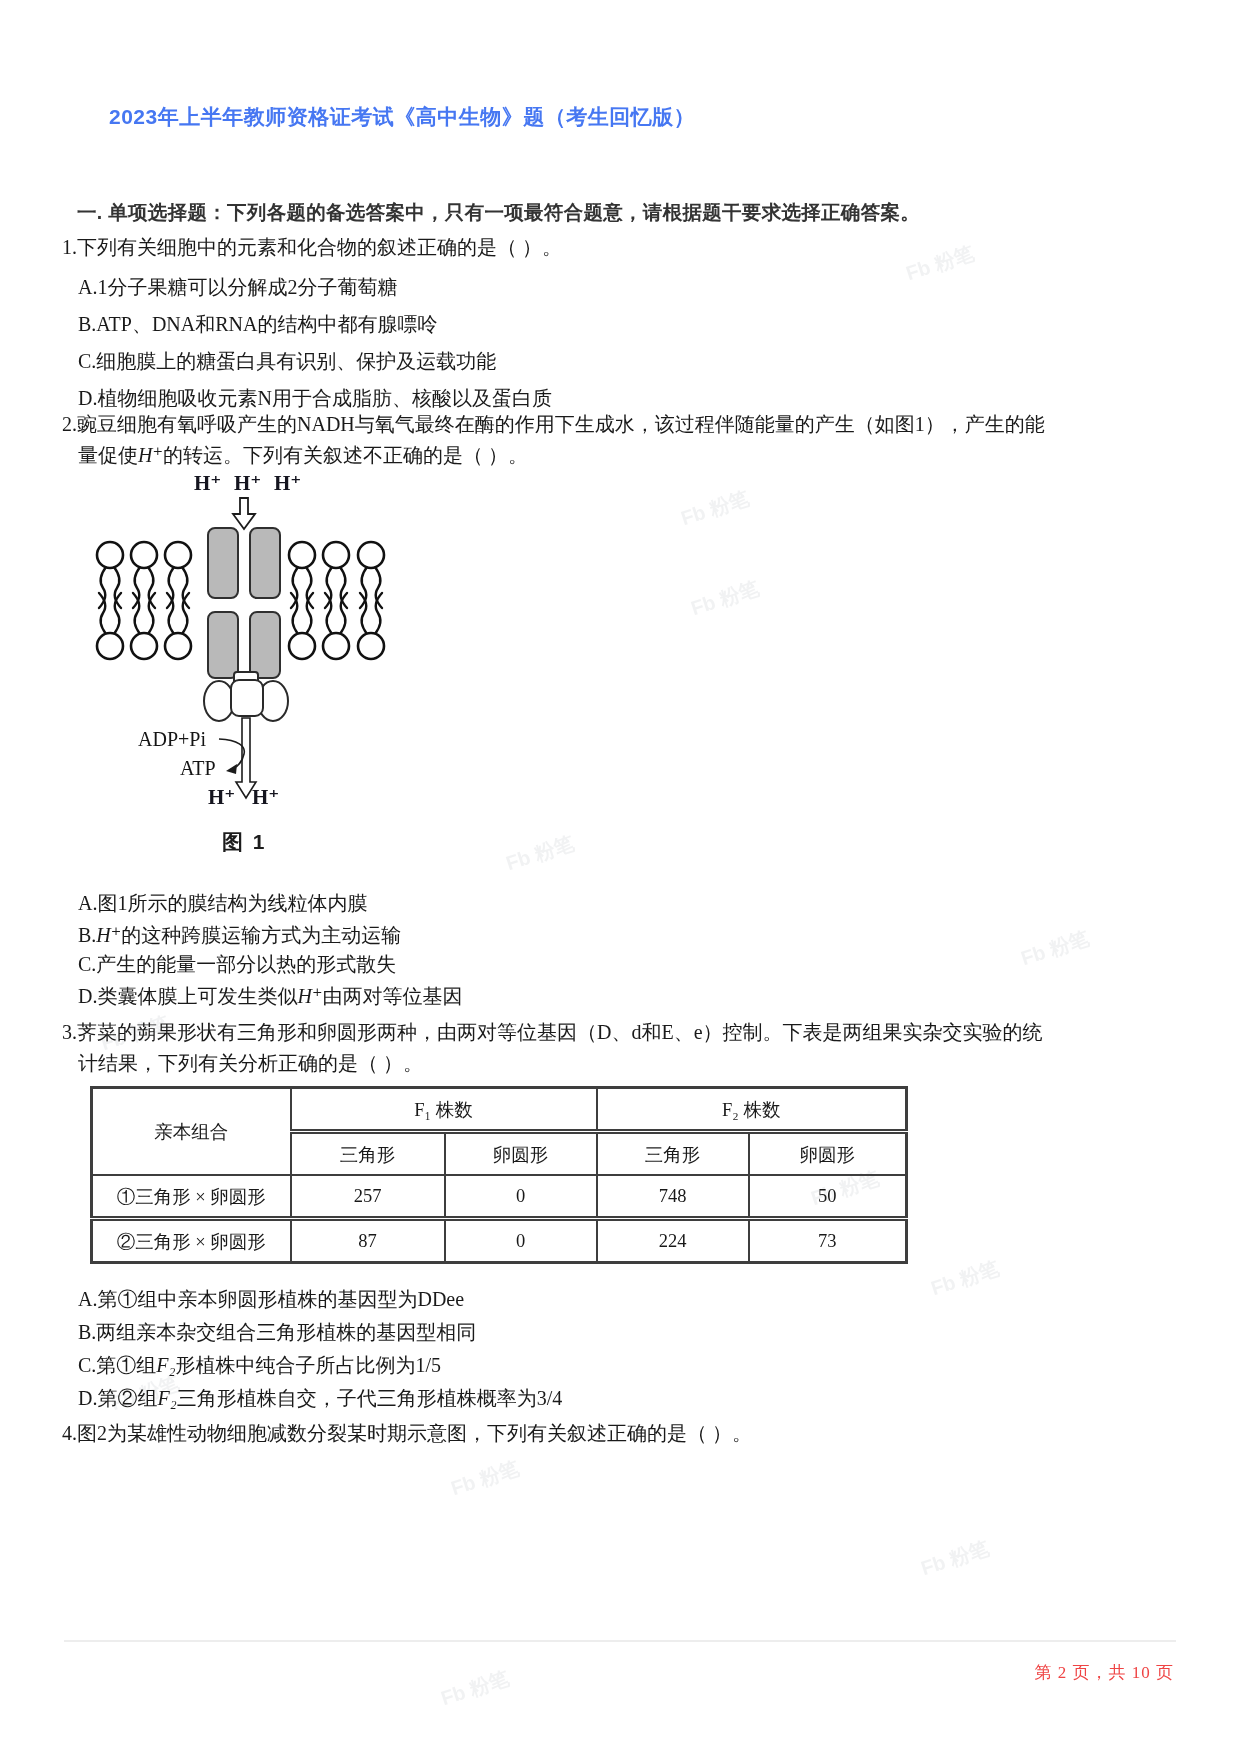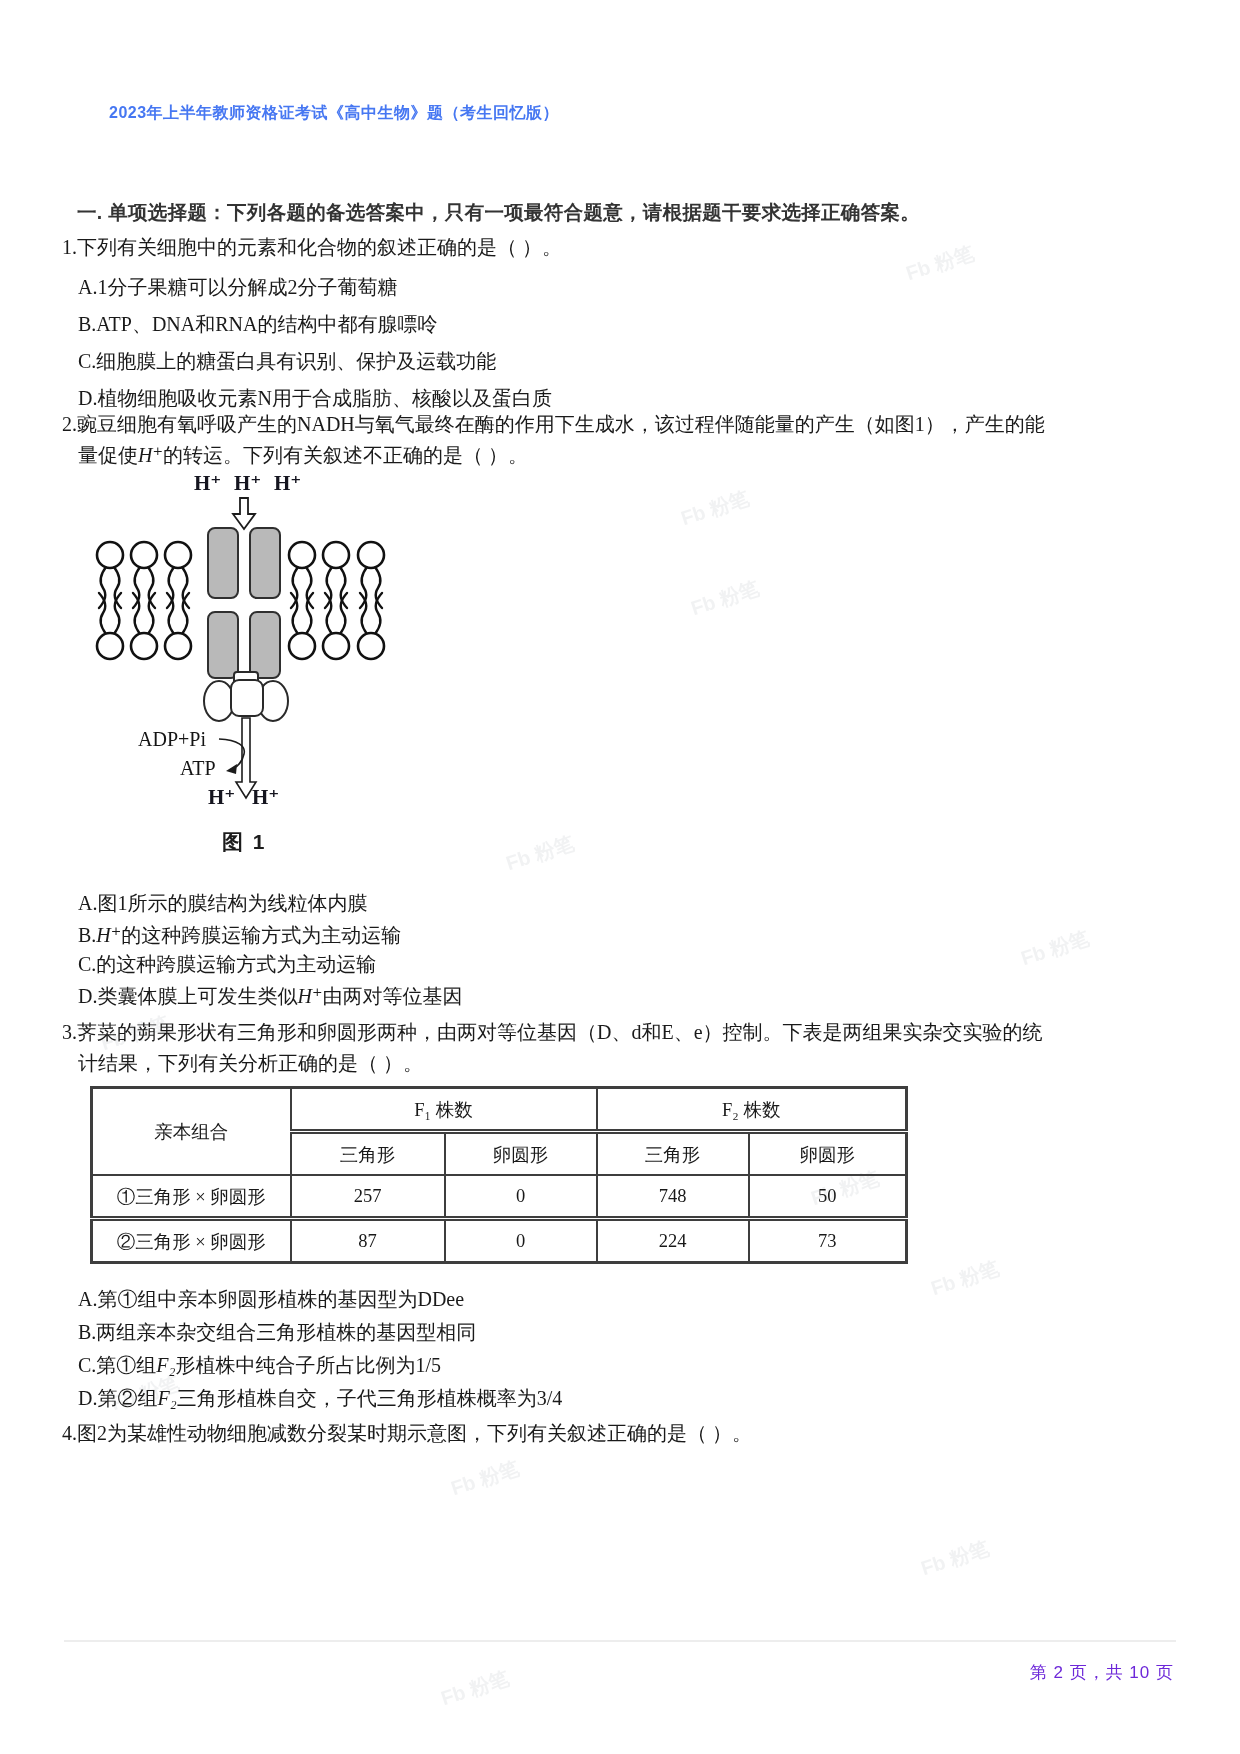--- a/index.html
+++ b/index.html
@@ -3,31 +3,31 @@
 <meta charset="utf-8">
 <style>
   html,body { margin:0; padding:0; background:#ffffff; }
   .page {
     position:relative; width:1240px; height:1754px; background:#ffffff;
     overflow:hidden; font-family:"Liberation Serif","DejaVu Serif",serif;
   }
   .abs { position:absolute; white-space:nowrap; }
   .title {
     font-family:"Liberation Sans","DejaVu Sans",sans-serif;
-    font-size:16px; font-weight:700; color:#4677f2; letter-spacing:0.5px;
+    font-size:21px; font-weight:700; color:#4677f2; letter-spacing:0.5px;
   }
   .heading {
     font-family:"Liberation Sans","DejaVu Sans",sans-serif;
     font-size:19.5px; font-weight:700; color:#333333; letter-spacing:0.3px;
   }
   .line { font-size:20px; color:#1a1a1a;text-align:center; }
   .line i { font-family:"Liberation Serif","DejaVu Serif",serif; }
   .footer-text {
-    font-family:Liberation Sans, sans-serif;
-    font-size:17px; color:#6d28d9; letter-spacing:1px;
+    font-family:Liberation Serif, serif;
+    font-size:17px; color:#ef4444; letter-spacing:1px;
   }
   .divider { border-top:2px solid #ededed; height:0; }
   .wm {
     position:absolute; font-family:"Liberation Sans","DejaVu Sans",sans-serif;
     font-weight:700; font-size:20px; color:rgba(140,145,160,0.12);
     transform:rotate(-18deg); white-space:nowrap; pointer-events:none;
   }
   
   .lip path { fill:none; stroke:#111111; stroke-width:2.4; stroke-linecap:round; }
   .lip circle { fill:#ffffff; stroke:#111111; stroke-width:2.6; }
@@ -172,21 +172,21 @@
     <polygon points="138,311 149,304 148,314" fill="#1c1c1c"></polygon>
 
     <text class="ftxt" x="120" y="344">H⁺</text>
     <text class="ftxt" x="164" y="344">H⁺</text>
 
     <text class="fcap" x="134" y="389">图 1</text>
   </svg>
 
   <div class="abs line" style="left:78px;top:890px">A.图1所示的膜结构为线粒体内膜</div>
   <div class="abs line" style="left:78px;top:922px"><span>B.</span><i>H⁺</i><span>的这种跨膜运输方式为主动运输</span></div>
-  <div class="abs line" style="left:78px;top:951px">C.的这种跨膜运输方式为主动运输</div>
+  <div class="abs line" style="left:78px;top:951px">C.产生的能量一部分以热的形式散失</div>
   <div class="abs line" style="left:78px;top:983px"><span>D.类囊体膜上可发生类似</span><i>H⁺</i><span>由两对等位基因</span></div>
 
   <div class="abs line" style="left:62px;top:1019px">3.荠菜的蒴果形状有三角形和卵圆形两种，由两对等位基因（D、d和E、e）控制。下表是两组果实杂交实验的统</div>
   <div class="abs line" style="left:78px;top:1050px">计结果，下列有关分析正确的是（ ）。</div>
 
   <div class="table-wrap">
     <table class="exam-table">
       <colgroup>
         <col style="width:199px">
           <col style="width:154px">

